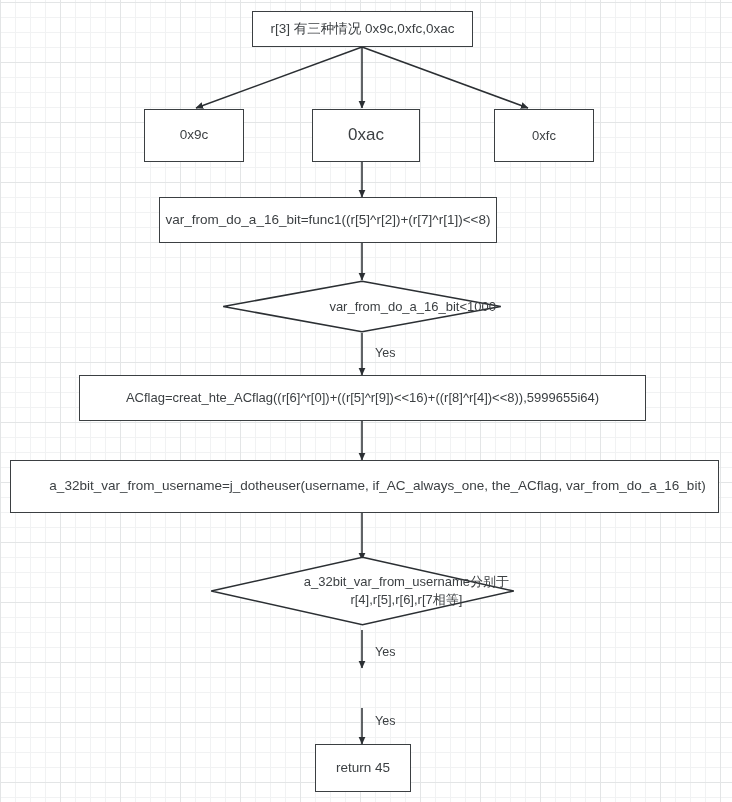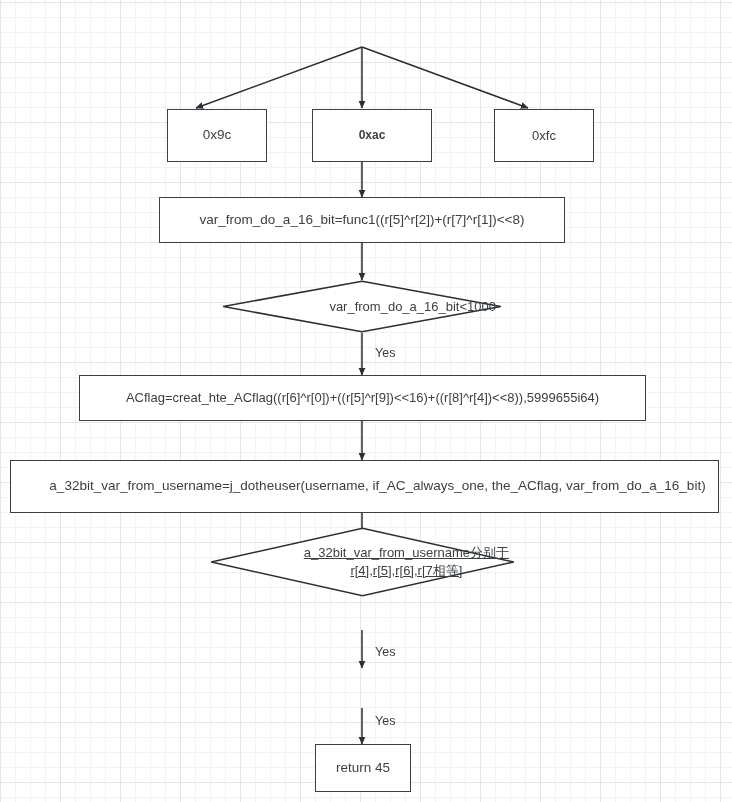--- a/index.html
+++ b/index.html
@@ -104,53 +104,56 @@
       <path d="M 362 421 L 362 460"></path>
 
       <path d="M 362 513 L 362 560"></path>
 
       <path d="M 362 630 L 362 668"></path>
 
       <path d="M 362 708 L 362 744"></path>
     </g>
   </svg>
 
+  <div class="node box" style="left:252px; top:11px; width:221px; height:36px; font-size:13.5px;">
+    <span>r[3] 有三种情况 0x9c,0xfc,0xac</span>
+  </div>
 
-  <div class="node box" style="left:144px; top:109px; width:100px; height:53px; font-size:13.5px;margin-left:23px;">
+  <div class="node box" style="left:144px; top:109px; width:100px; height:53px; font-size:13.5px;">
     <span>0x9c</span>
   </div>
 
-  <div class="node box" style="left:312px; top:109px; width:120px; height:53px; font-size:12px;font-weight:bold;">
+  <div class="node box" style="left:312px; top:109px; width:108px; height:53px; font-size:17px;">
     <span>0xac</span>
   </div>
 
   <div class="node box" style="left:494px; top:109px; width:100px; height:53px; font-size:13px;">
     <span>0xfc</span>
   </div>
 
-  <div class="node box" style="left:159px; top:197px; width:406px; height:46px; font-size:13.5px;">
+  <div class="node box" style="left:159px; top:197px; width:338px; height:46px; font-size:13.5px;">
     <span>var_from_do_a_16_bit=func1((r[5]^r[2])+(r[7]^r[1])&lt;&lt;8)</span>
   </div>
 
   <div class="node diamond" style="left:222px; top:280px; width:280px; height:53px; font-size:13px;">
     <svg width="280" height="53" viewBox="0 0 280 53">
       <polygon points="140,1.2 278.8,26.5 140,51.8 1.2,26.5" fill="#ffffff" stroke="#2b2f33" stroke-width="1.5"></polygon>
     </svg>
     <span class="dlabel">var_from_do_a_16_bit&lt;1000</span>
   </div>
 
   <div class="node box" style="left:79px; top:375px; width:567px; height:46px; font-size:13px;">
     <span>ACflag=creat_hte_ACflag((r[6]^r[0])+((r[5]^r[9])&lt;&lt;16)+((r[8]^r[4])&lt;&lt;8)),5999655i64)</span>
   </div>
 
   <div class="node box" style="left:10px; top:460px; width:709px; height:53px; font-size:13.5px;padding-left:26px;">
     <span>a_32bit_var_from_username=j_dotheuser(username, if_AC_always_one, the_ACflag, var_from_do_a_16_bit)</span>
   </div>
 
-  <div class="node diamond" style="left:210px; top:527px; width:305px; height:70px; font-size:13px;text-decoration:underline;">
+  <div class="node diamond" style="left:210px; top:556px; width:305px; height:70px; font-size:13px;">
     <svg width="305" height="70" viewBox="0 0 305 70">
       <polygon points="152.5,1.2 303.8,35 152.5,68.8 1.2,35" fill="#ffffff" stroke="#2b2f33" stroke-width="1.5"></polygon>
     </svg>
     <span class="dlabel">a_32bit_var_from_username分别于
 r[4],r[5],r[6],r[7相等]</span>
   </div>
 
 
   <div class="node box" style="left:315px; top:744px; width:96px; height:48px; font-size:13.5px;justify-content:center;">
     <span>return 45</span>

